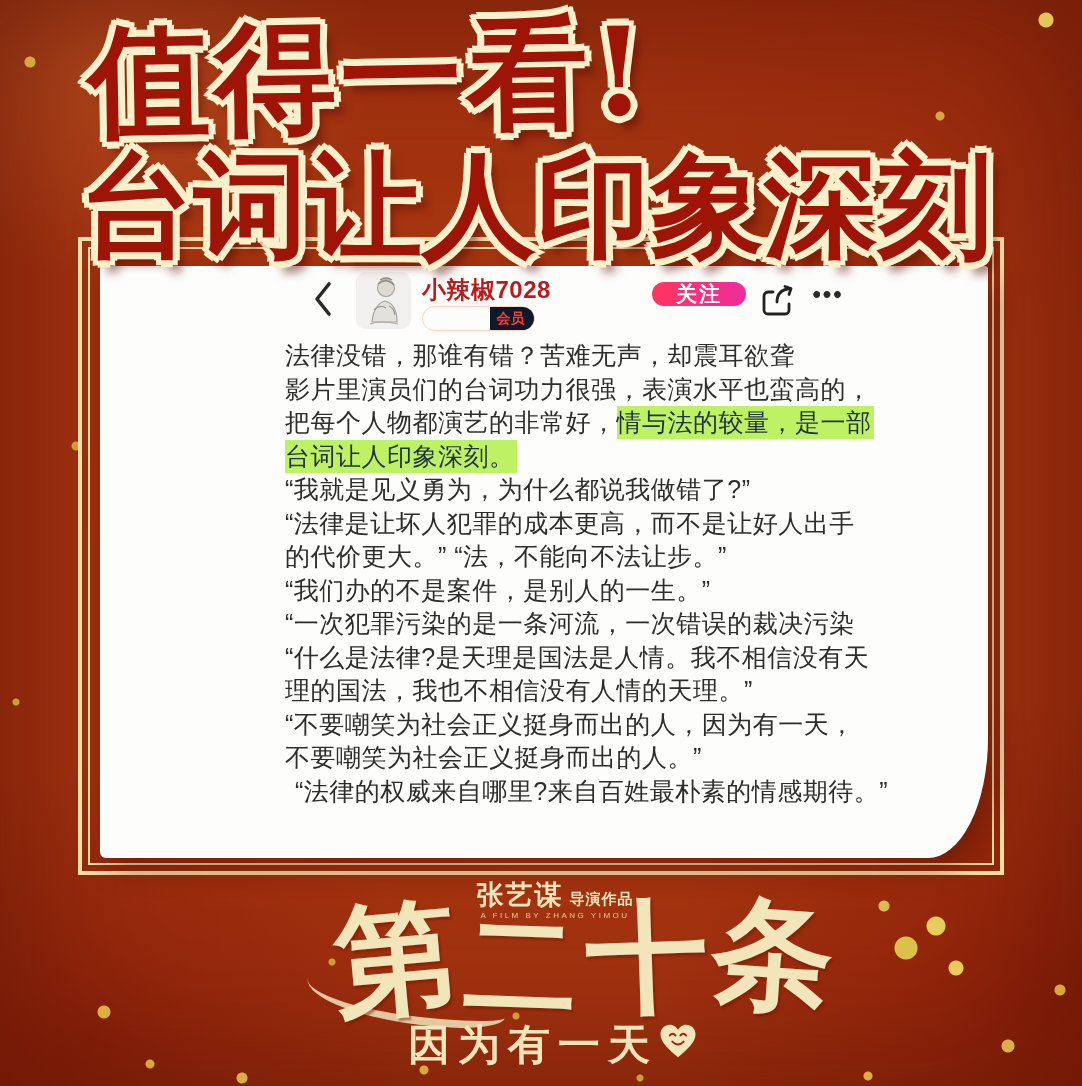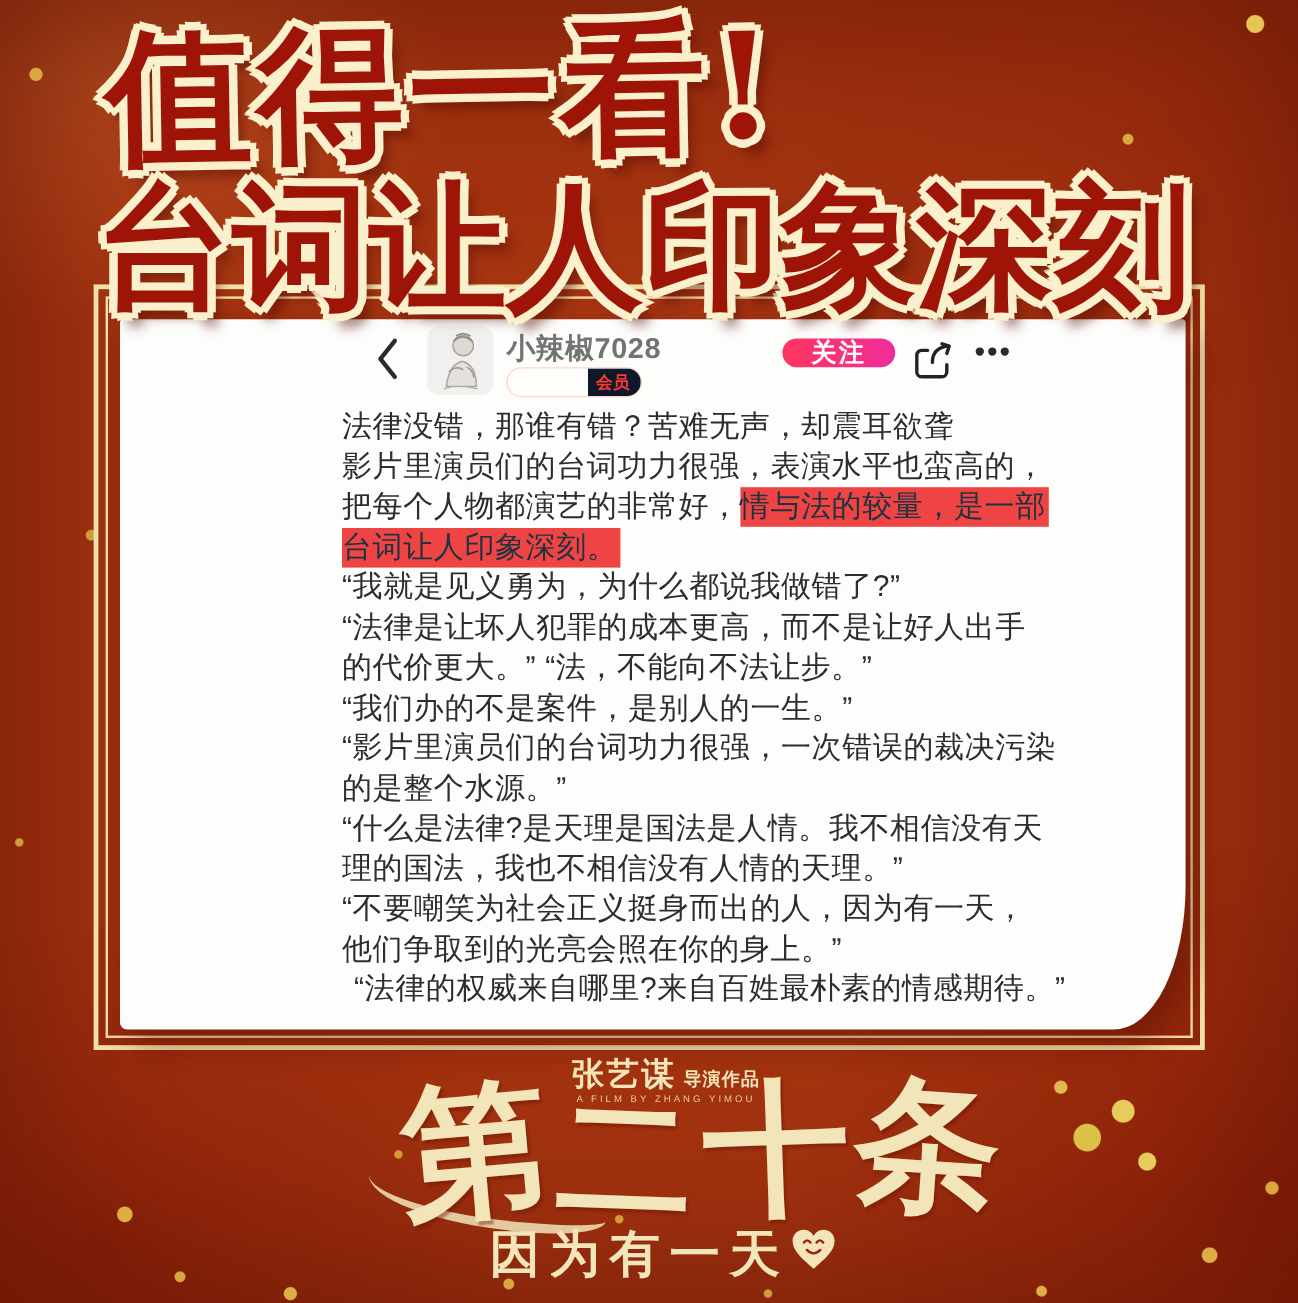--- a/index.html
+++ b/index.html
@@ -61,21 +61,21 @@
   }
 
   
   .back-btn { position:absolute; left:212px; top:14px; width:30px; height:38px; cursor:pointer; }
   .avatar {
     position:absolute; left:256px; top:6px; width:55px; height:57px;
     border-radius:10px; overflow:hidden; background:#f1f0ee; cursor:pointer;
   }
   .username {
     position:absolute; left:322px; top:8px;
-    font-size:24px; font-weight:700; color:#737373; letter-spacing:.5px;
+    font-size:24px; font-weight:700; color:#b91c1c; letter-spacing:.5px;
   }
   .badge {
     position:absolute; left:322px; top:40px; height:25px;
     display:inline-flex; align-items:stretch; border-radius:13px; overflow:hidden;
     border:1.5px solid #ffd3c6; font-size:14px; font-weight:700; line-height:22px;
   }
   .badge-vip {
     background:linear-gradient(90deg,#ff6a35,#ff2d3a);
     color:#fff; padding:0 7px 0 9px; margin-top:30px;
   }
@@ -95,21 +95,21 @@
     display:flex; align-items:center; justify-content:center;
   }
 
   
   .card-body {
     position:absolute; left:185px; top:73px; width:660px;
     font-size:25px; line-height:33.5px; color:#2d2d2d; letter-spacing:.5px;
   }
   .line { white-space:nowrap; }
   .line.indent { padding-left:10px; }
-  .hl { background:#ef4444; color:#1f3240; padding:2px 2px 3px 0; }
+  .hl { background:#bef264; color:#1f3240; padding:2px 2px 3px 0; }
 
   
   .headline {
     position:absolute; z-index:6; white-space:nowrap;
     font-family:"DejaVu Serif", serif; font-weight:900; color:#9e1507;
     -webkit-text-stroke:8px #faf0cb; paint-order:stroke fill; line-height:1.12;
     text-shadow:
       -5px -5px 0 #faf0cb, 5px -5px 0 #faf0cb, -5px 5px 0 #faf0cb, 5px 5px 0 #faf0cb,
       -7px 0 0 #faf0cb, 7px 0 0 #faf0cb, 0 -7px 0 #faf0cb, 0 7px 0 #faf0cb,
       9px 12px 10px rgba(80,8,0,.50);
@@ -209,26 +209,25 @@
 
     <div class="card-body">
       <div class="line"><span>法律没错，那谁有错？苦难无声，却震耳欲聋</span></div>
       <div class="line"><span>影片里演员们的台词功力很强，表演水平也蛮高的，</span></div>
       <div class="line"><span>把每个人物都演艺的非常好，</span><span class="hl">情与法的较量，是一部</span></div>
       <div class="line"><span class="hl">台词让人印象深刻。</span></div>
       <div class="line"><span>“我就是见义勇为，为什么都说我做错了?”</span></div>
       <div class="line"><span>“法律是让坏人犯罪的成本更高，而不是让好人出手</span></div>
       <div class="line"><span>的代价更大。” “法，不能向不法让步。”</span></div>
       <div class="line"><span>“我们办的不是案件，是别人的一生。”</span></div>
-      <div class="line"><span>“影片里演员们的台词功力很强，一次错误的裁决污染</span></div>
-      <div class="line"><span>的是整个水源。”</span></div>
+      <div class="line"><span>“一次犯罪污染的是一条河流，一次错误的裁决污染</span></div>
       <div class="line"><span>“什么是法律?是天理是国法是人情。我不相信没有天</span></div>
       <div class="line"><span>理的国法，我也不相信没有人情的天理。”</span></div>
       <div class="line"><span>“不要嘲笑为社会正义挺身而出的人，因为有一天，</span></div>
-      <div class="line"><span>他们争取到的光亮会照在你的身上。”</span></div>
+      <div class="line"><span>不要嘲笑为社会正义挺身而出的人。”</span></div>
       <div class="line indent"><span>“法律的权威来自哪里?来自百姓最朴素的情感期待。”</span></div>
     </div>
   </div>
 
   <div class="headline headline-1">值得一看!</div>
   <div class="headline headline-2">台词让人印象深刻</div>
 
   <div class="director-line">
     <span class="director-name">张艺谋</span><span class="director-suffix">导演作品</span>
     <span class="director-en">A FILM BY ZHANG YIMOU</span>

